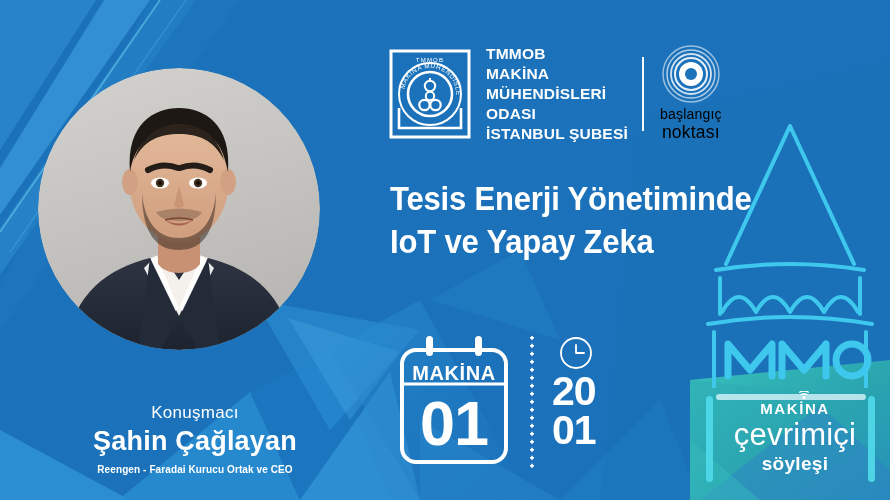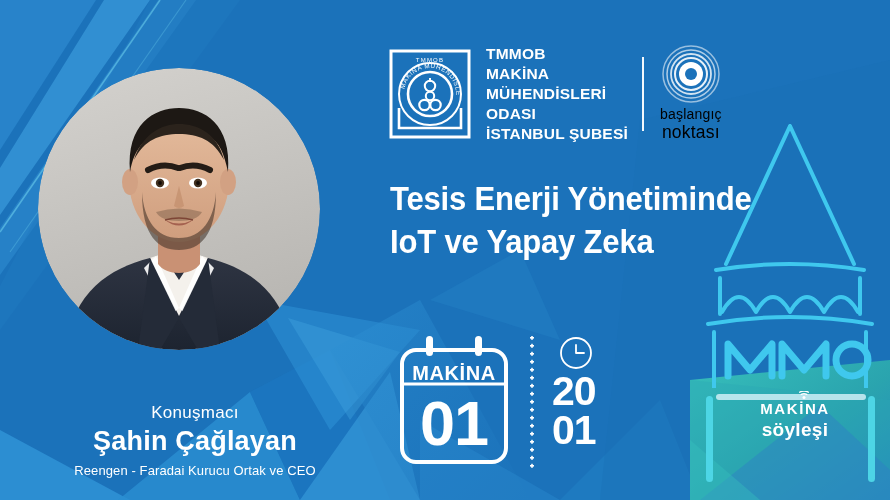--- a/index.html
+++ b/index.html
@@ -22,21 +22,21 @@
   }
   .portrait-wrap svg { display:block; width:282px; height:282px; }
 
   
   .speaker {
     position:absolute; left:0px; top:390px; width:390px;
     text-align:center; color:#ffffff;margin-top:12px;
   }
   .speaker-label { font-size:17px; font-weight:400; letter-spacing:.3px; line-height:1.3; }
   .speaker-name  { font-size:27px; font-weight:700; letter-spacing:.2px; line-height:1.25; margin-top:1px; }
-  .speaker-role  { font-size:13px; font-weight:400; letter-spacing:.1px; line-height:1.3; margin-top:4px; }
+  .speaker-role  { font-size:10px; font-weight:700; letter-spacing:.1px; line-height:1.3; margin-top:4px; }
 
   
   .header { position:absolute; left:388px; top:44px; display:flex; align-items:center; }
   .tmmob-emblem { width:84px; height:92px; flex:none; }
   .tmmob-emblem svg { display:block; }
   .tmmob-text {
     margin-left:14px; color:#fff; font-weight:700;
     font-size:15.5px; line-height:1.29; letter-spacing:.2px;
     text-transform:uppercase;
   }
@@ -346,17 +346,18 @@
       <div class="brand-makina">
         <span>MAKİNA</span>
         <span class="wifi-dot">
           <svg width="10" height="9" viewBox="0 0 10 9" xmlns="http://www.w3.org/2000/svg">
             <path d="M0.6 1.2 Q5 -1.2 9.4 1.2" stroke="#ffffff" stroke-width="1.3" fill="none" stroke-linecap="round"></path>
             <path d="M2.2 3.4 Q5 1.8 7.8 3.4" stroke="#ffffff" stroke-width="1.3" fill="none" stroke-linecap="round"></path>
             <circle cx="5" cy="6.4" r="1.5" fill="#ffffff"></circle>
           </svg>
         </span>
       </div>
+      <div class="brand-cev">çevrimiçi</div>
       <div class="brand-soy">söyleşi</div>
     </div>
   </div>
 
 </div>
 
 </body></html>

